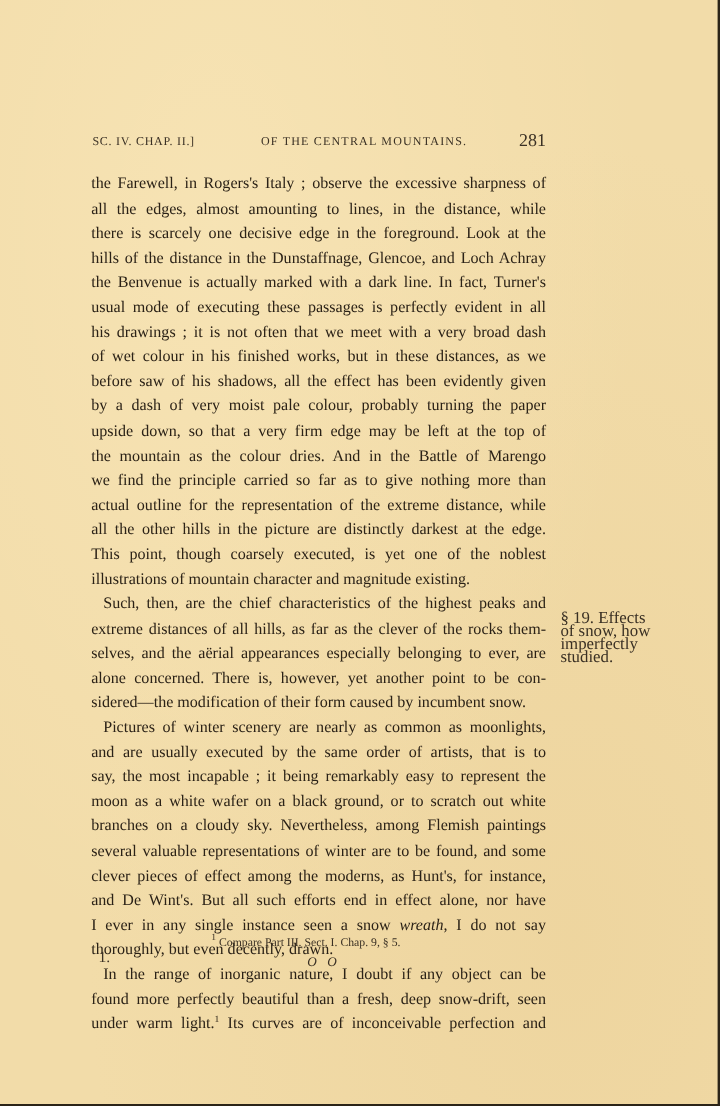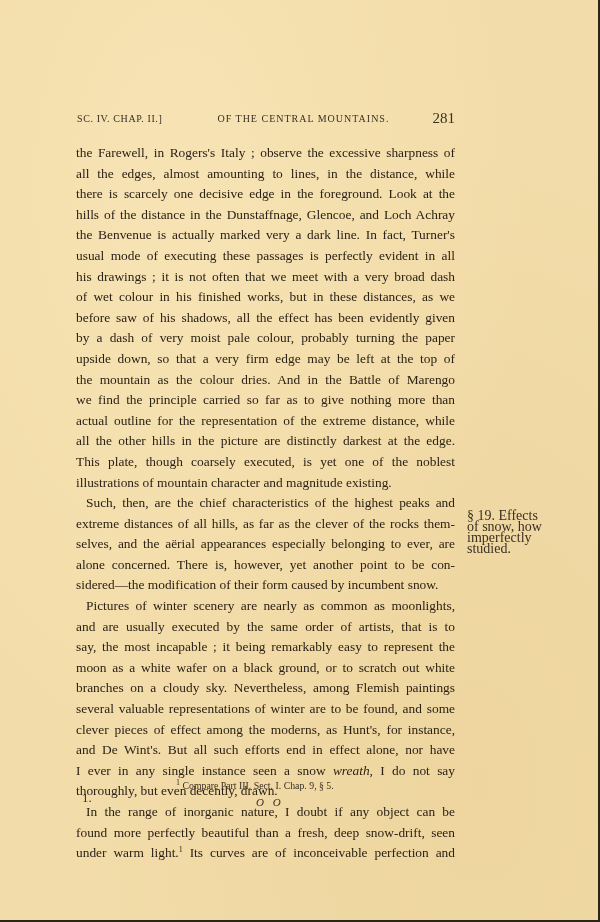--- a/index.html
+++ b/index.html
@@ -67,32 +67,32 @@
     <span class="chap">SC. IV. CHAP. II.]</span>
     <span class="title">OF THE CENTRAL MOUNTAINS.</span>
     <span class="pageno">281</span>
   </div>
 
   <div class="body">
     <span class="line">the Farewell, in Rogers's Italy ;  observe the excessive sharpness of</span>
     <span class="line">all the edges, almost amounting to lines, in the distance, while</span>
     <span class="line">there is scarcely one decisive edge in the foreground.  Look at the</span>
     <span class="line">hills of the distance in the Dunstaffnage, Glencoe, and Loch Achray</span>
-    <span class="line">the Benvenue is actually marked very a dark line.  In fact, Turner's</span>
+    <span class="line">the Benvenue is actually marked with a dark line.  In fact, Turner's</span>
     <span class="line">usual mode of executing these passages is perfectly evident in all</span>
     <span class="line">his drawings ;  it is not often that we meet with a very broad dash</span>
     <span class="line">of wet colour in his finished works, but in these distances, as we</span>
     <span class="line">before saw of his shadows, all the effect has been evidently given</span>
     <span class="line">by a dash of very moist pale colour, probably turning the paper</span>
     <span class="line">upside down, so that a very firm edge may be left at the top of</span>
     <span class="line">the mountain as the colour dries.  And in the Battle of Marengo</span>
     <span class="line">we find the principle carried so far as to give nothing more than</span>
     <span class="line">actual outline for the representation of the extreme distance, while</span>
     <span class="line">all the other hills in the picture are distinctly darkest at the edge.</span>
-    <span class="line">This plate, though coarsely executed, is yet one of the noblest</span>
+    <span class="line">This point, though coarsely executed, is yet one of the noblest</span>
     <span class="line last">illustrations of mountain character and magnitude existing.</span>
     <span class="line indent">Such, then, are the chief characteristics of the highest peaks and</span>
     <span class="line">extreme distances of all hills, as far as the clever of the rocks them-</span>
     <span class="line">selves, and the aërial appearances especially belonging to ever, are</span>
     <span class="line">alone concerned.  There is, however, yet another point to be con-</span>
     <span class="line last">sidered—the modification of their form caused by incumbent snow.</span>
     <span class="line indent">Pictures of winter scenery are nearly as common as moonlights,</span>
     <span class="line">and are usually executed by the same order of artists, that is to</span>
     <span class="line">say, the most incapable ;  it being remarkably easy to represent the</span>
     <span class="line">moon as a white wafer on a black ground, or to scratch out white</span>

